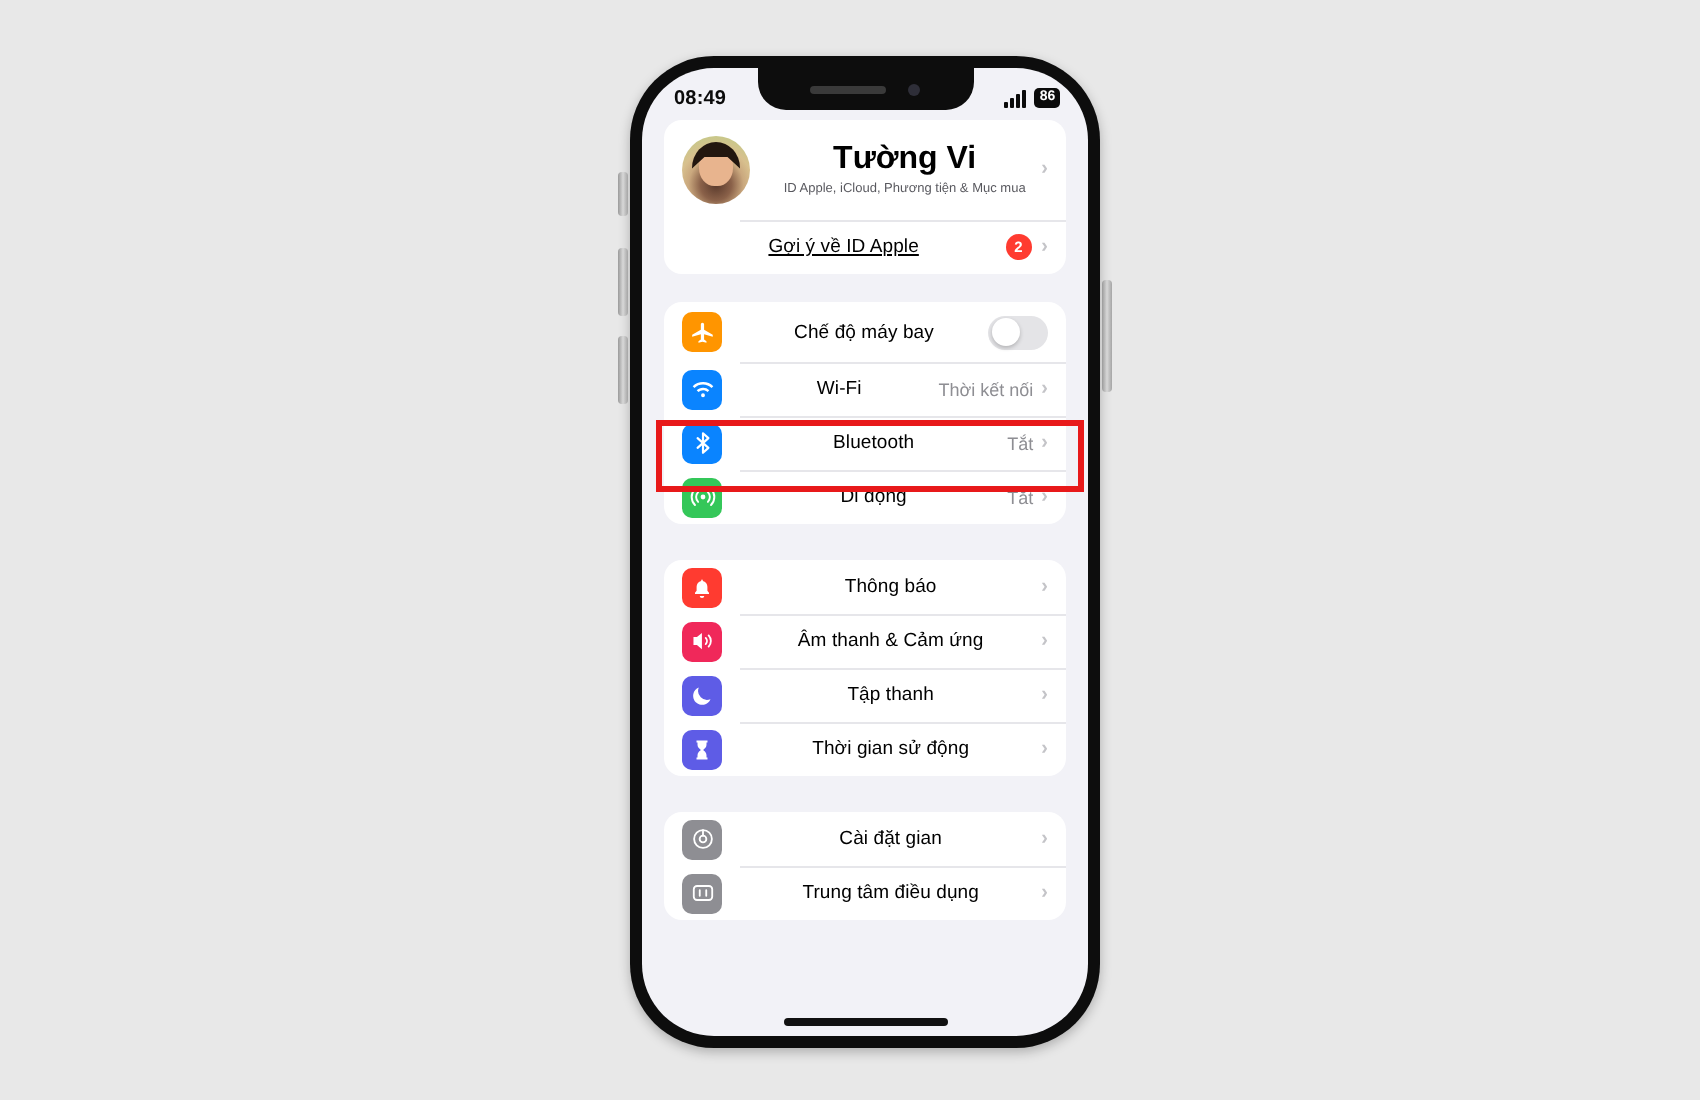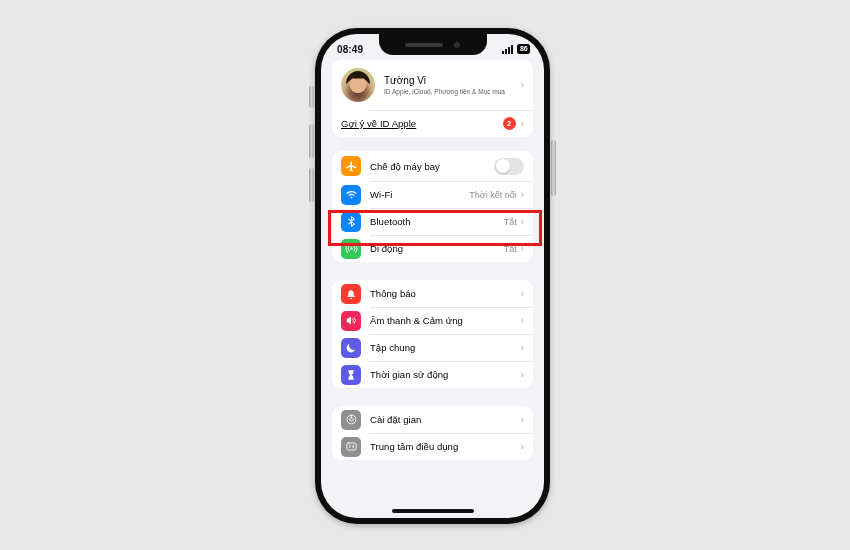--- a/index.html
+++ b/index.html
@@ -2,21 +2,21 @@
 <html><head>
 <meta charset="utf-8">
 <style>
   html, body {
     margin: 0; padding: 0;
     width: 850px; height: 550px;
     background: #e8e8e8;
     font-family: "Liberation Sans", sans-serif;
     overflow: hidden;
   }
-  #stage { position: relative; width: 720px; height: 550px; }
+  #stage { position: relative; width: 720px; height: 550px; text-align: center; }
 
   
   .phone-frame {
     position: absolute;
     left: 315px; top: 28px;
     width: 235px; height: 496px;
     background: #0d0d0d;
     border-radius: 42px;
     box-shadow: 0 2px 6px rgba(0,0,0,.25);
   }
@@ -128,21 +128,21 @@
     background:#e8b48e;
   }
   .avatar::after {
     content:""; position:absolute; left:50%; top:8%;
     transform:translateX(-50%);
     width:24px; height:26px; border-radius:50% 50% 40% 40%;
     background:#22160f;
     clip-path: polygon(0 0,100% 0,100% 52%,74% 30%,26% 30%,0 52%);
   }
   .acct-text { flex: 1; min-width: 0; }
-  .acct-name { font-size: 10px; font-weight: normal; color: #000; margin-bottom: 1px; }
+  .acct-name { font-size: 16px; font-weight: bold; color: #000; margin-bottom: 1px; }
   .acct-sub { font-size: 6.5px; color: #3c3c43; line-height: 9px; opacity: .85; }
   .badge {
     background: #ff3b30; color: #fff;
     font-size: 7.5px; font-weight: bold;
     width: 13px; height: 13px; border-radius: 50%;
     display: flex; align-items: center; justify-content: center;
     margin-right: 5px;
   }
 
   
@@ -301,21 +301,21 @@
           <div class="row-label">Âm thanh &amp; Cảm ứng</div>
           <div class="chev">›</div>
         </div>
 
         <div class="row">
           <div class="row-icon" style="background:#5e5ce6;">
             <svg class="svg-ic" width="12" height="12" viewBox="0 0 24 24" fill="#fff">
                 <path d="M20.5 15.2A9 9 0 0 1 8.8 3.5 9 9 0 1 0 20.5 15.2z"></path>
               </svg>
           </div>
-          <div class="row-label">Tập chung</div>
+          <div class="row-label">Tập thanh</div>
           <div class="chev">›</div>
         </div>
 
         <div class="row">
           <div class="row-icon" style="background:#5e5ce6;">
             <svg class="svg-ic" width="12" height="12" viewBox="0 0 24 24" fill="#fff">
                 <path d="M6.5 2.6h11v2h-1v2.2c0 2-1.3 3.7-3 4.6v1.2c1.7.9 3 2.6 3 4.6v2.2h1v2h-11v-2h1v-2.2c0-2 1.3-3.7 3-4.6v-1.2c-1.7-.9-3-2.6-3-4.6V4.6h-1z"></path>
               </svg>
           </div>
           <div class="row-label">Thời gian sử động</div>

